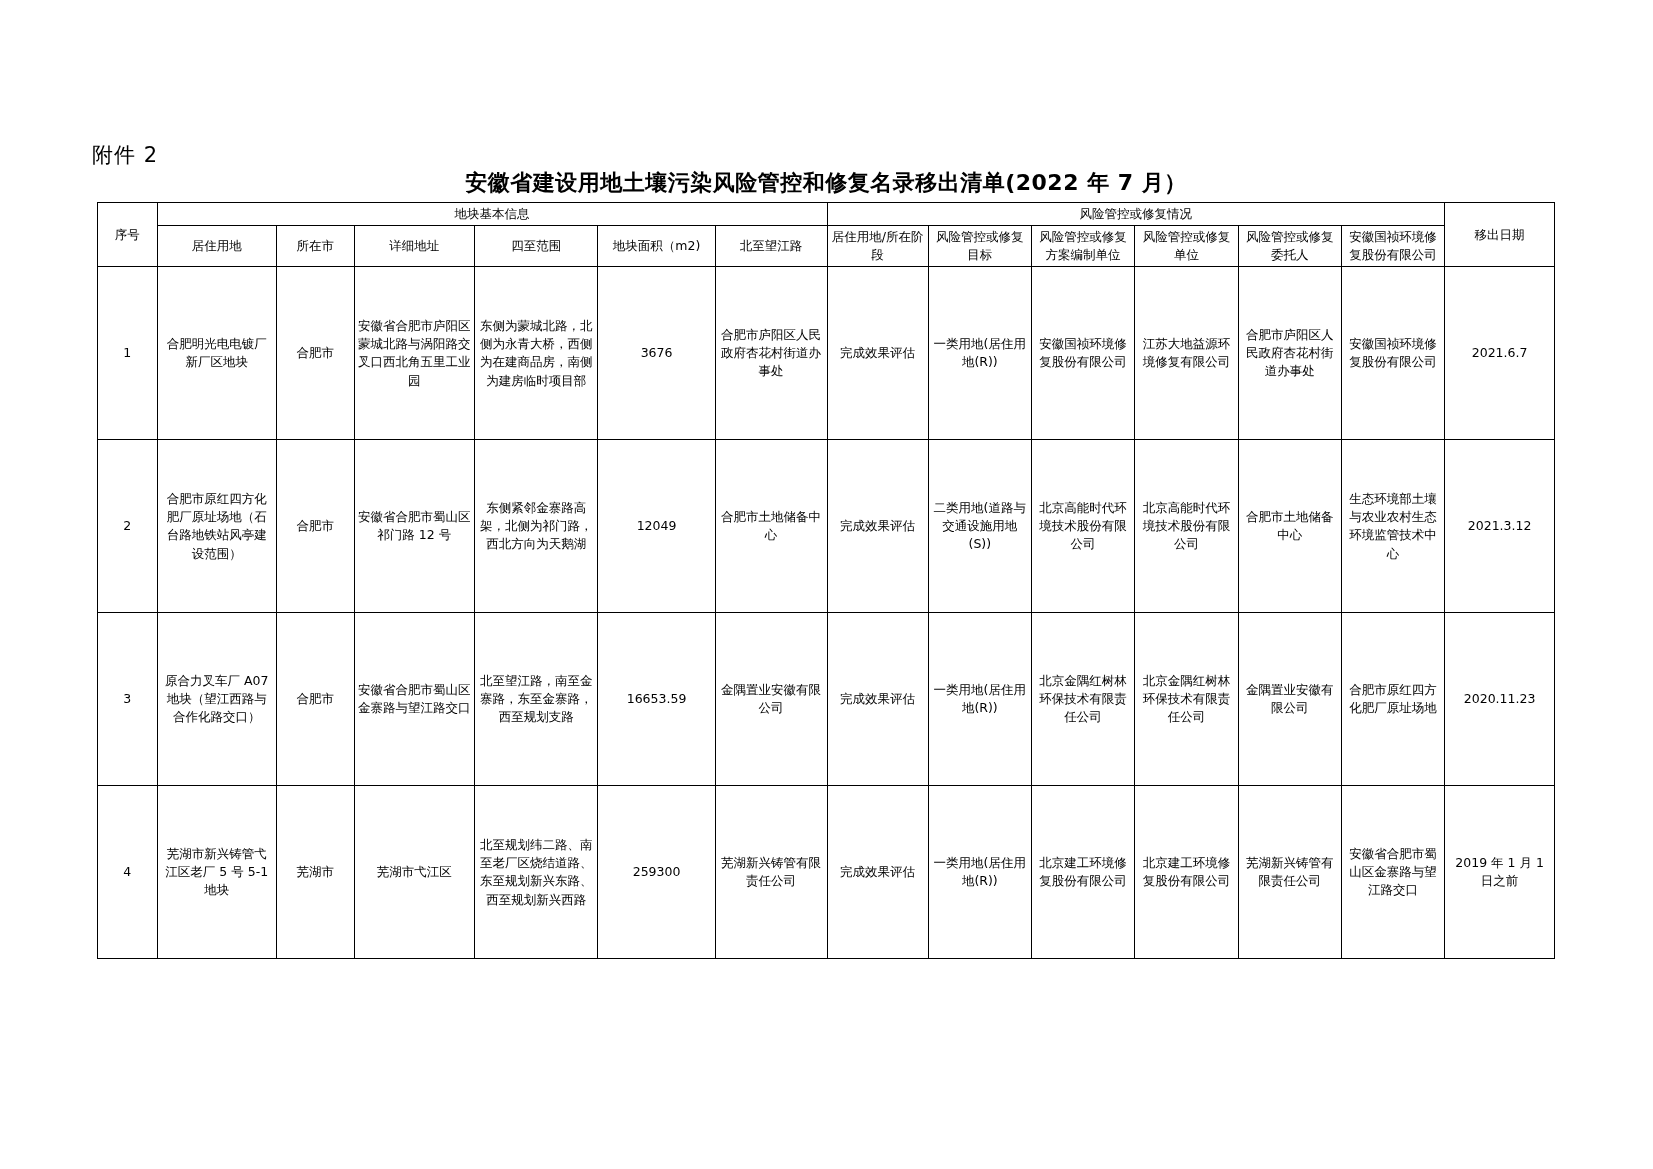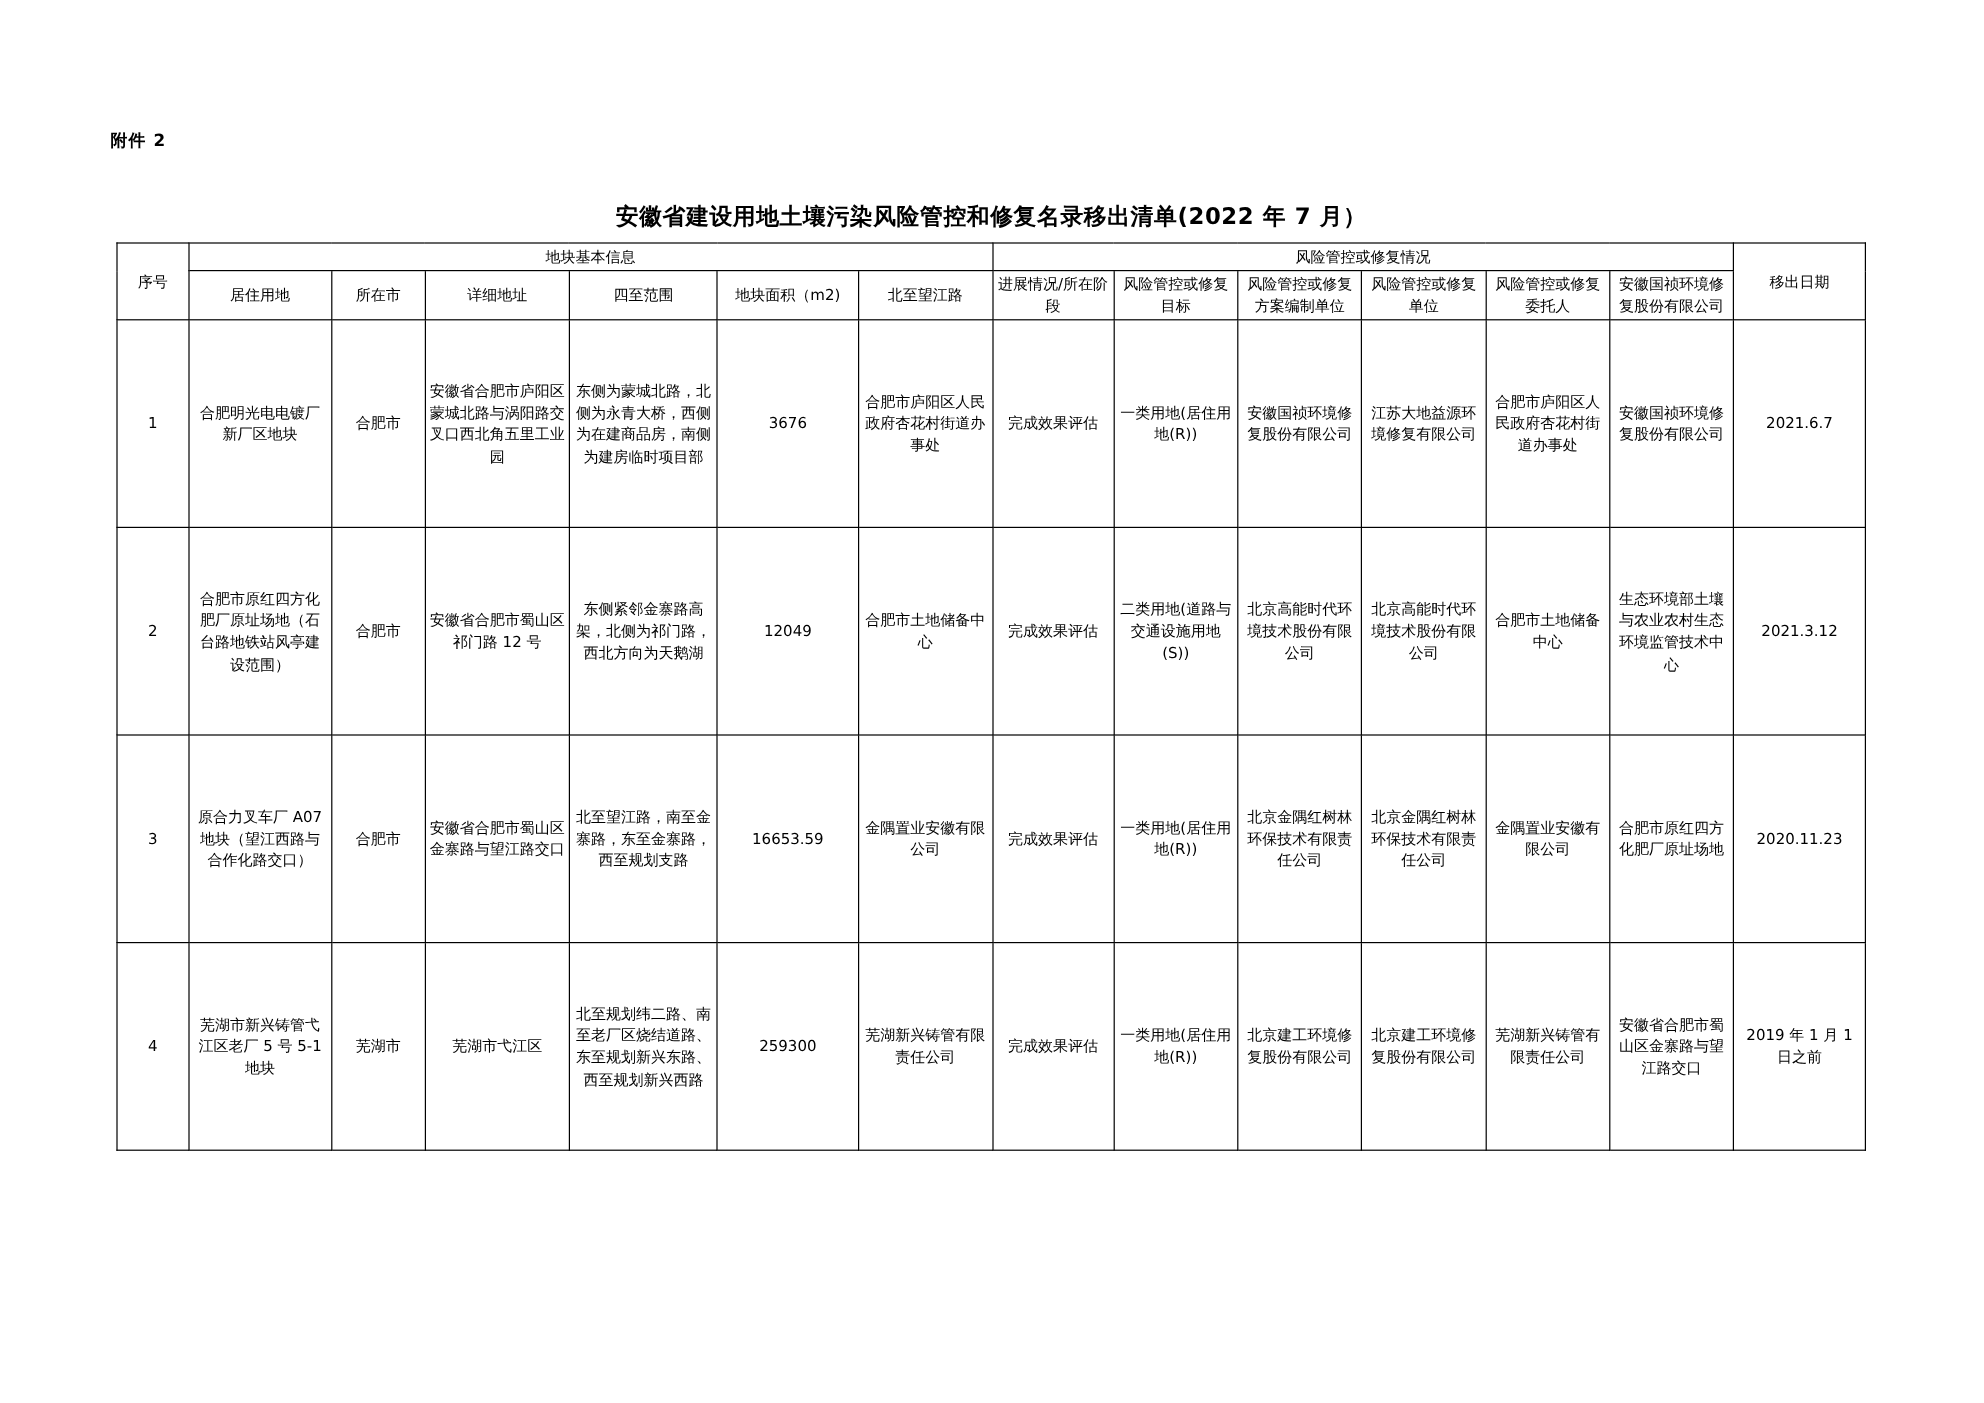--- a/index.html
+++ b/index.html
@@ -18,32 +18,32 @@
   .page {
     position: absolute;
     left: 0; top: 0;
     width: 1653px;
     height: 1169px;
     box-sizing: border-box;
   }
   .attachment-label {
     position: absolute;
     left: 92px;
-    top: 109px;
-    font-size: 14px;
-    font-weight: bold;
+    top: 141px;
+    font-size: 21px;
+    font-weight: normal;
     letter-spacing: 1px;
   }
   .doc-title {
     position: absolute;
     left: 96px;
     top: 168px;
     width: 1460px;
     text-align: center;
-    font-size: 19px;
+    font-size: 22px;
     font-weight: bold;
     letter-spacing: 0.5px;
   }
   table.main {
     position: absolute;
     left: 97px;
     top: 202px;
     width: 1458px;
     border-collapse: collapse;
     table-layout: fixed;
@@ -104,21 +104,21 @@
         <th colspan="6" class="hdr-group">风险管控或修复情况</th>
         <th rowspan="2" class="hdr-date">移出日期</th>
       </tr>
       <tr>
         <th>居住用地</th>
         <th>所在市</th>
         <th>详细地址</th>
         <th>四至范围</th>
         <th>地块面积（m2)</th>
         <th>北至望江路</th>
-        <th>进展情况/所在阶段</th>
+        <th>居住用地/所在阶段</th>
         <th>风险管控或修复目标</th>
         <th>风险管控或修复方案编制单位</th>
         <th>风险管控或修复单位</th>
         <th>风险管控或修复委托人</th>
         <th>安徽国祯环境修复股份有限公司</th>
       </tr>
     </thead>
     <tbody>
       <tr class="row-body">
         <td class="num-cell">1</td>

